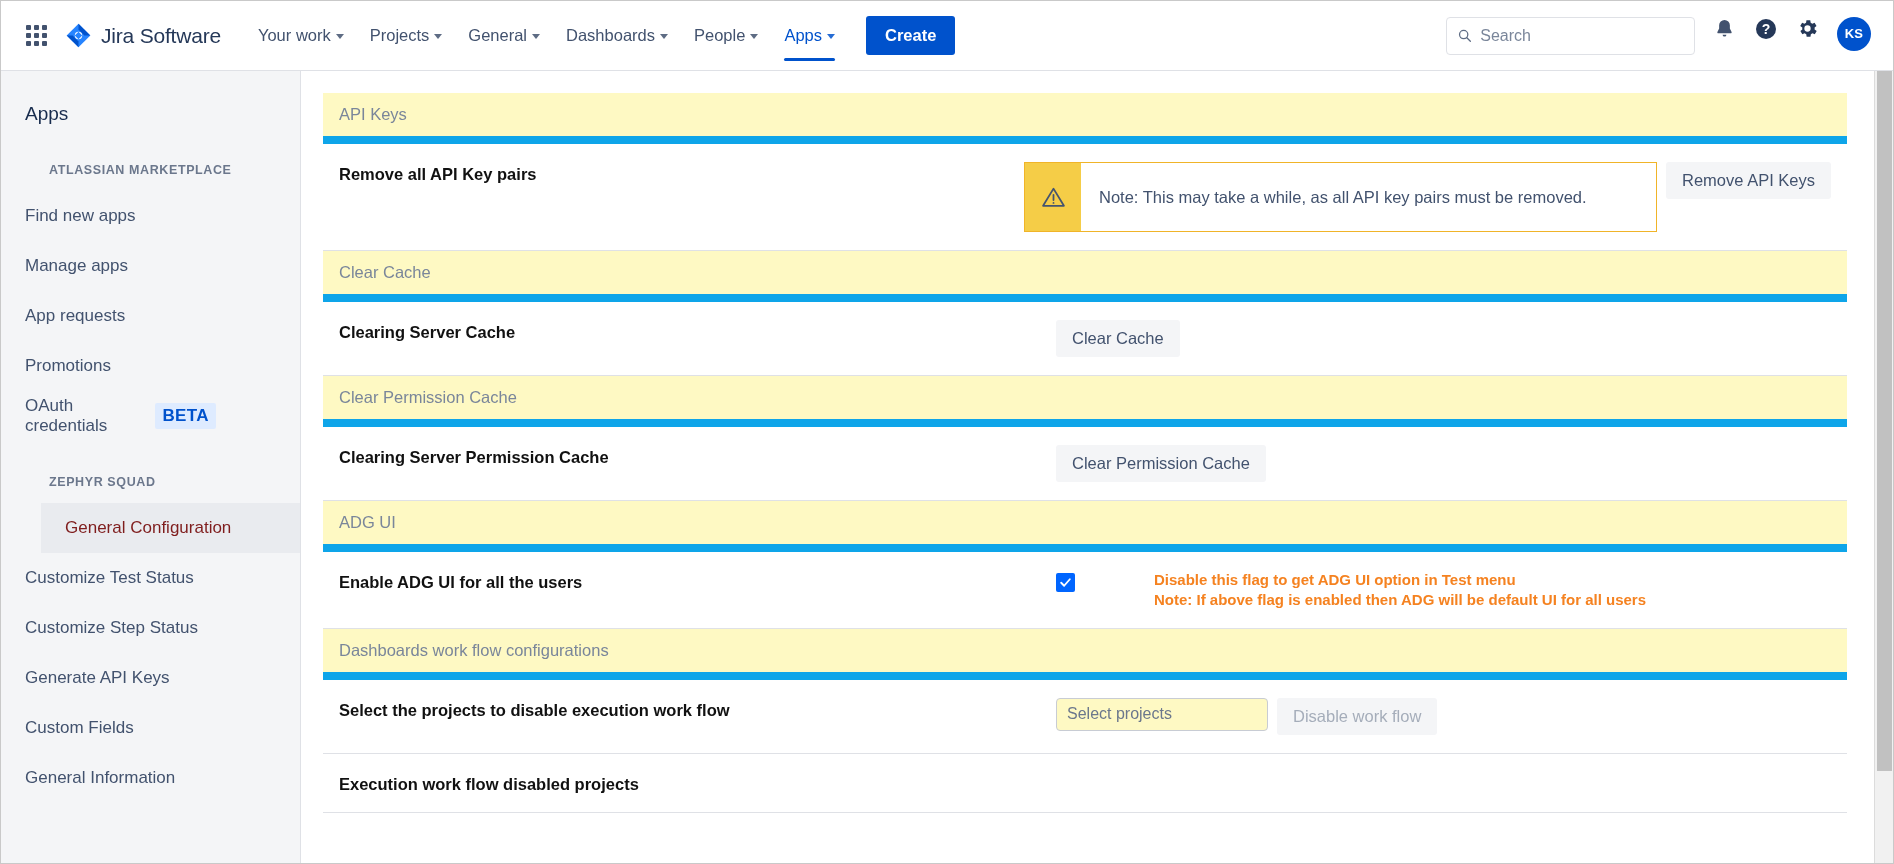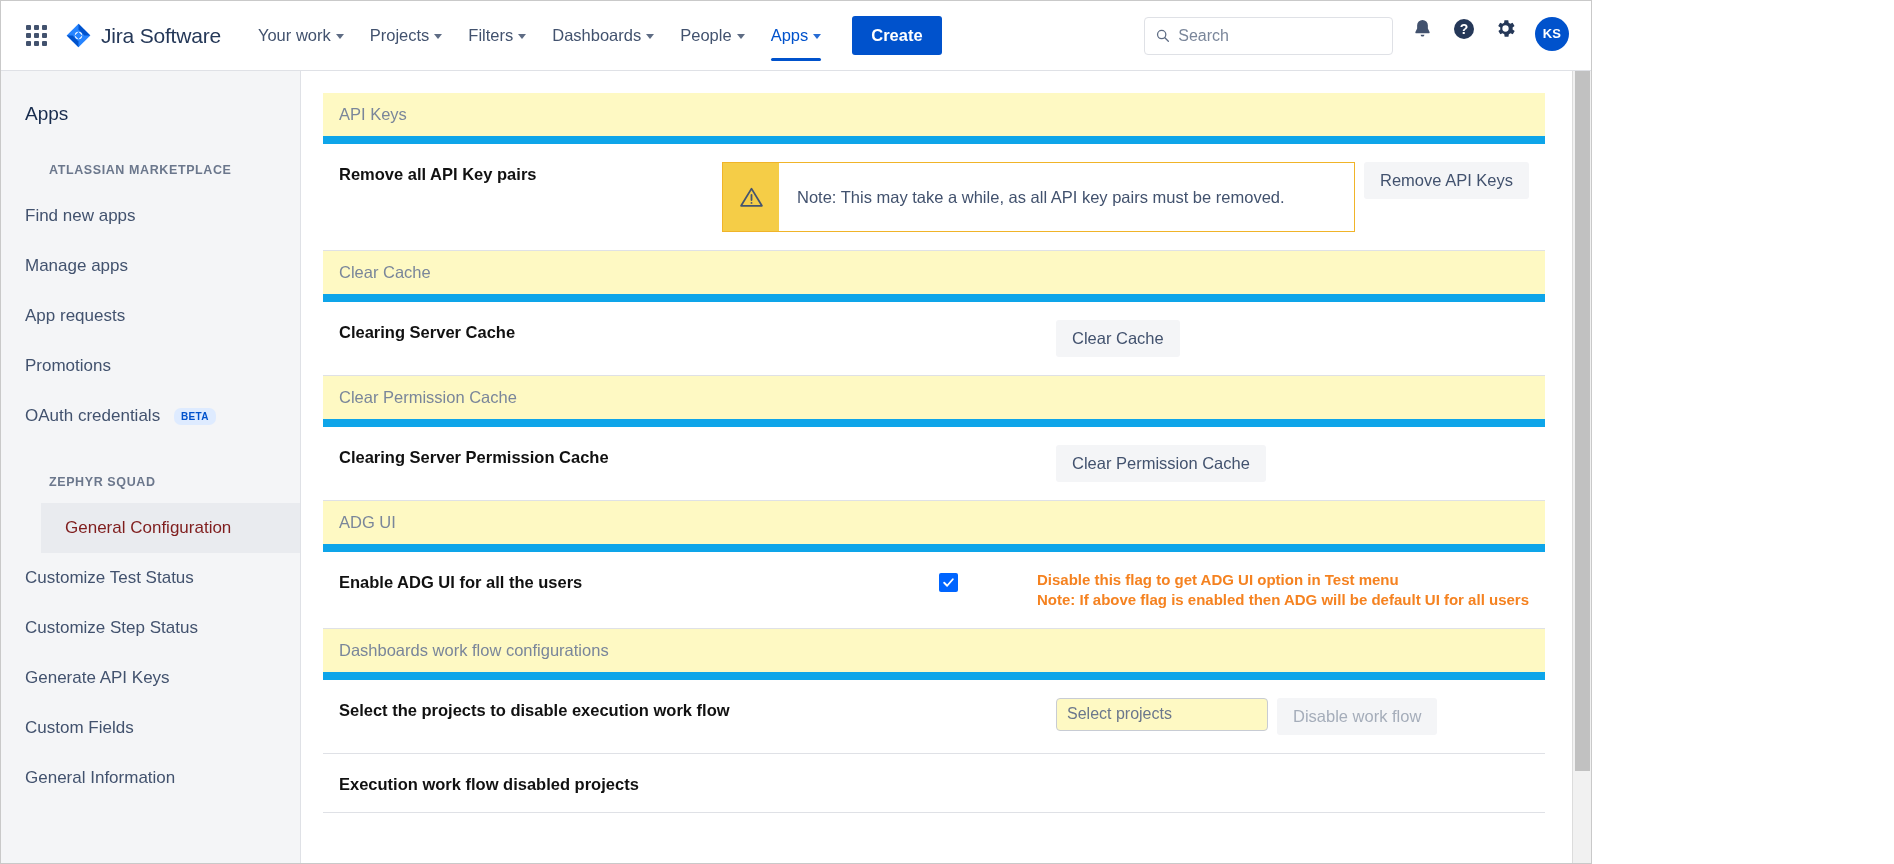--- a/index.html
+++ b/index.html
@@ -3,21 +3,21 @@
 <meta charset="utf-8">
 <style>
   * { box-sizing: border-box; margin: 0; padding: 0; }
   html, body {
     width: 1894px; height: 864px;
     font-family: "Liberation Sans", sans-serif;
     background: #ffffff;
     overflow: hidden;
   }
   #app {
-    width: 1592px; height: 864px;
+    width: 1894px; height: 864px;
     position: relative;
     border: 1px solid #c9c9c9;
     background: #fff;
     display: flex;
     flex-direction: column;
     overflow: hidden;
   }
 
   
   .header {
@@ -141,22 +141,22 @@
     height: 50px;
     display: flex; align-items: center;
     padding: 0 24px;
     font-size: 17px; color: #42526e;
     cursor: pointer;
     justify-content: space-between;
   }
   .sb-item.selected { background: #e9ebef; color: #7f1d1d; margin-left: 40px; }
   .beta-badge {
     background: #deebff; color: #0052cc;
-    font-size: 10px; font-weight: 700;
-    padding: 3px 7px; border-radius: 7px;
+    font-size: 17px; font-weight: 700;
+    padding: 3px 7px; border-radius: 2px;
     letter-spacing: 0.4px;
     margin-right: 60px;
   }
   .sb-gap { height: 34px; }
 
   
   .main {
     flex: 1;
     background: #fff;
     padding: 22px 46px 0 22px;
@@ -311,21 +311,21 @@
     <div class="nav">
       <div class="nav-item">
         <span>Your work</span>
         <span class="caret"></span>
       </div>
       <div class="nav-item">
         <span>Projects</span>
         <span class="caret"></span>
       </div>
       <div class="nav-item">
-        <span>Filters</span>
+        <span>General</span>
         <span class="caret"></span>
       </div>
       <div class="nav-item">
         <span>Dashboards</span>
         <span class="caret"></span>
       </div>
       <div class="nav-item">
         <span>People</span>
         <span class="caret"></span>
       </div>

